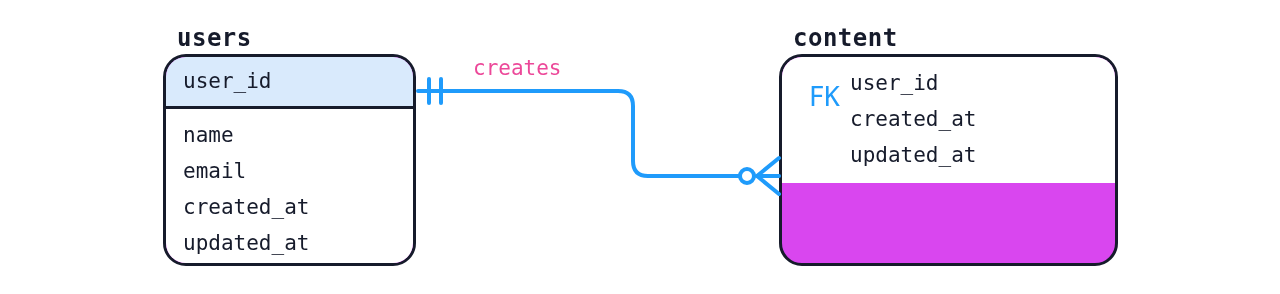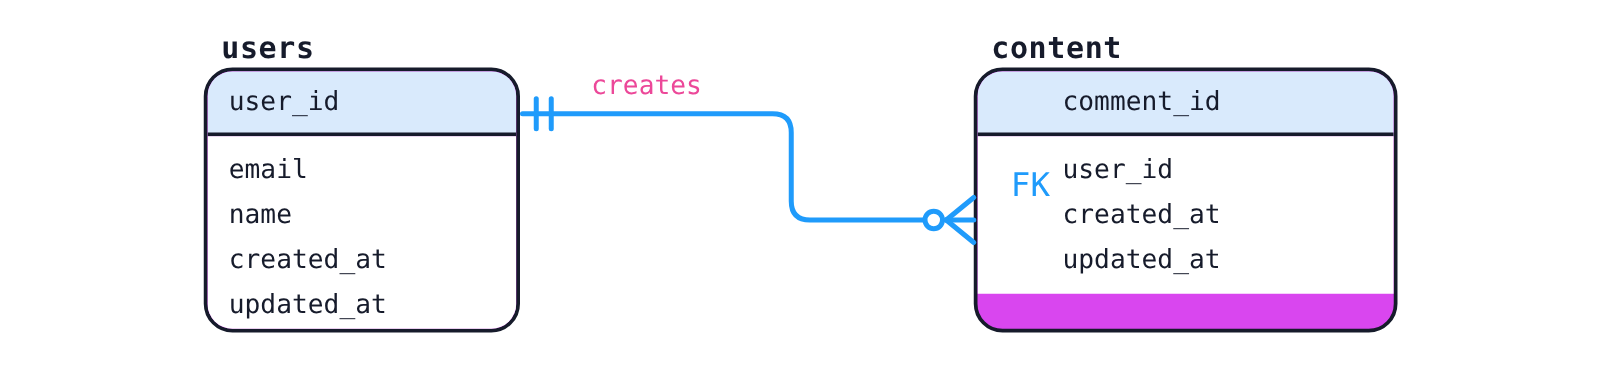--- a/index.html
+++ b/index.html
@@ -114,45 +114,41 @@
   <div class="entity" id="entity-users" style="left:163px; top:26px;">
     <div class="entity-title">users</div>
     <div class="entity-box">
       <div class="entity-header">
         <span class="field-key"></span>
         <span class="field-name">user_id</span>
       </div>
       <div class="entity-body">
         <div class="field-row">
           <span class="field-key"></span>
-          <span class="field-name">email</span>
+          <span class="field-name">name</span>
         </div>
         <div class="field-row">
           <span class="field-key"></span>
-          <span class="field-name">name</span>
+          <span class="field-name">email</span>
         </div>
         <div class="field-row">
           <span class="field-key"></span>
           <span class="field-name">created_at</span>
         </div>
         <div class="field-row">
           <span class="field-key"></span>
           <span class="field-name">updated_at</span>
         </div>
       </div>
     </div>
   </div>
 
   <div class="entity" id="entity-comments" style="left:779px; top:26px;">
     <div class="entity-title">content</div>
     <div class="entity-box">
-      <div class="entity-header">
-        <span class="field-key"></span>
-        <span class="field-name">comment_id</span>
-      </div>
       <div class="entity-body">
         <div class="field-row">
           <span class="field-key">FK</span>
           <span class="field-name">user_id</span>
         </div>
         <div class="field-row">
           <span class="field-key"></span>
           <span class="field-name">created_at</span>
         </div>
         <div class="field-row">

